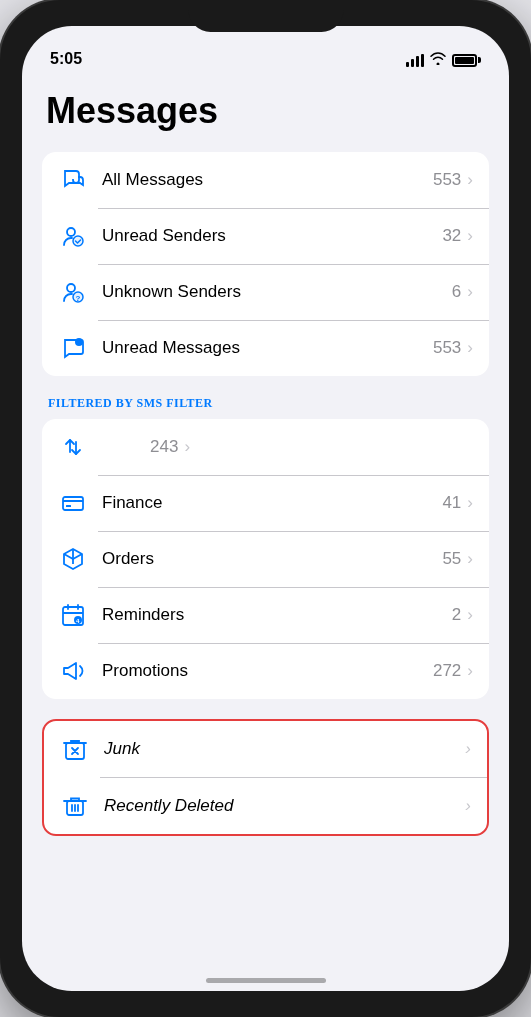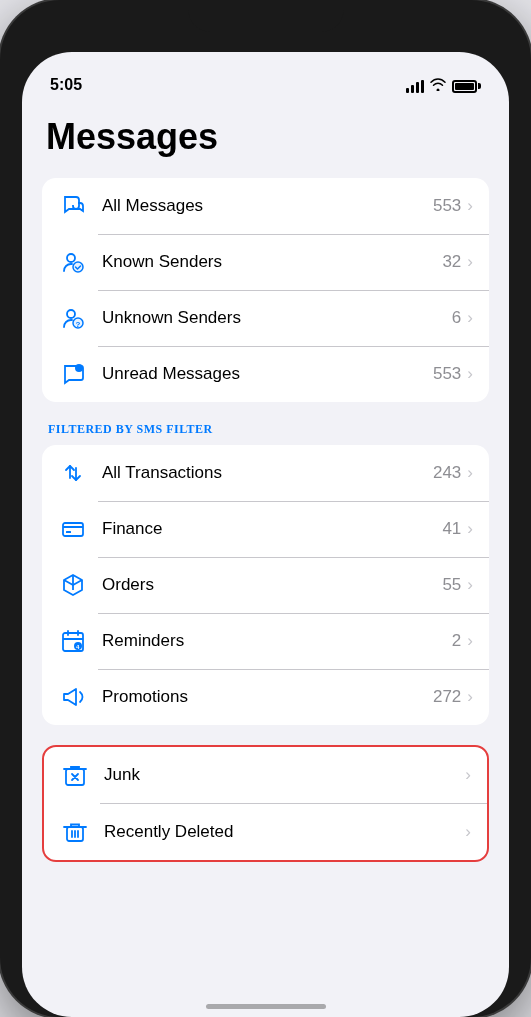--- a/index.html
+++ b/index.html
@@ -15,21 +15,21 @@
 
     .phone-outer {
       width: 531px;
       height: 1017px;
       background: #1a1a1a;
       border-radius: 60px;
       position: relative;
       box-shadow: 0 0 0 2px #3a3a3a, 0 20px 60px rgba(0,0,0,0.5);
       display: flex;
       justify-content: center;
-      align-items: flex-end;
+      align-items: center;
       overflow: hidden;
     }
 
     
     .phone-outer::before {
       content: '';
       position: absolute;
       left: -6px;
       top: 200px;
       width: 6px;
@@ -239,20 +239,21 @@
     .section-header span {
       color: #007aff;
     }
 
     
     .card-red-border {
       border: 2.5px solid #e53e3e;
       border-radius: 14px;
       overflow: hidden;
       background: #fff;
+      font-style: italic;
     }
 
     .card-red-border .menu-row:not(:last-child)::after {
       left: 56px;
     }
 
     
     .home-indicator {
       position: absolute;
       bottom: 8px;
@@ -317,21 +318,21 @@
 
         <div class="menu-row">
           <div class="row-icon">
             <svg viewBox="0 0 26 26" fill="none">
               <circle cx="11" cy="9" r="4" stroke="#007aff" stroke-width="1.8"></circle>
               <path d="M4 22c0-4 3.1-7 7-7h1" stroke="#007aff" stroke-width="1.8" stroke-linecap="round"></path>
               <circle cx="18" cy="18" r="5" stroke="#007aff" stroke-width="1.5" fill="#007aff" fill-opacity="0.1"></circle>
               <path d="M15.5 18l2 2 3-3" stroke="#007aff" stroke-width="1.5" stroke-linecap="round" stroke-linejoin="round"></path>
             </svg>
           </div>
-          <span class="row-label">Known Senders</span>
+          <span class="row-label">Unread Senders</span>
           <span class="row-count">32</span>
           <span class="row-chevron">›</span>
         </div>
 
         <div class="menu-row">
           <div class="row-icon">
             <svg viewBox="0 0 26 26" fill="none">
               <circle cx="11" cy="9" r="4" stroke="#007aff" stroke-width="1.8"></circle>
               <path d="M4 22c0-4 3.1-7 7-7h1" stroke="#007aff" stroke-width="1.8" stroke-linecap="round"></path>
               <circle cx="18" cy="18" r="5" stroke="#007aff" stroke-width="1.5" fill="#007aff" fill-opacity="0.1"></circle>
@@ -365,21 +366,20 @@
 
         <div class="menu-row">
           <div class="row-icon">
             <svg viewBox="0 0 26 26" fill="none">
               <path d="M6 10l4-4 4 4" stroke="#007aff" stroke-width="1.8" stroke-linecap="round" stroke-linejoin="round"></path>
               <path d="M10 6v12" stroke="#007aff" stroke-width="1.8" stroke-linecap="round"></path>
               <path d="M20 16l-4 4-4-4" stroke="#007aff" stroke-width="1.8" stroke-linecap="round" stroke-linejoin="round"></path>
               <path d="M16 20V8" stroke="#007aff" stroke-width="1.8" stroke-linecap="round"></path>
             </svg>
           </div>
-          <span class="row-label">All Transactions</span>
           <span class="row-count">243</span>
           <span class="row-chevron">›</span>
         </div>
 
         <div class="menu-row">
           <div class="row-icon">
             <svg viewBox="0 0 26 26" fill="none">
               <rect x="3" y="7" width="20" height="13" rx="2" stroke="#007aff" stroke-width="1.8"></rect>
               <path d="M3 11h20" stroke="#007aff" stroke-width="1.8"></path>
               <rect x="6" y="15" width="5" height="2" rx="0.5" fill="#007aff"></rect>

